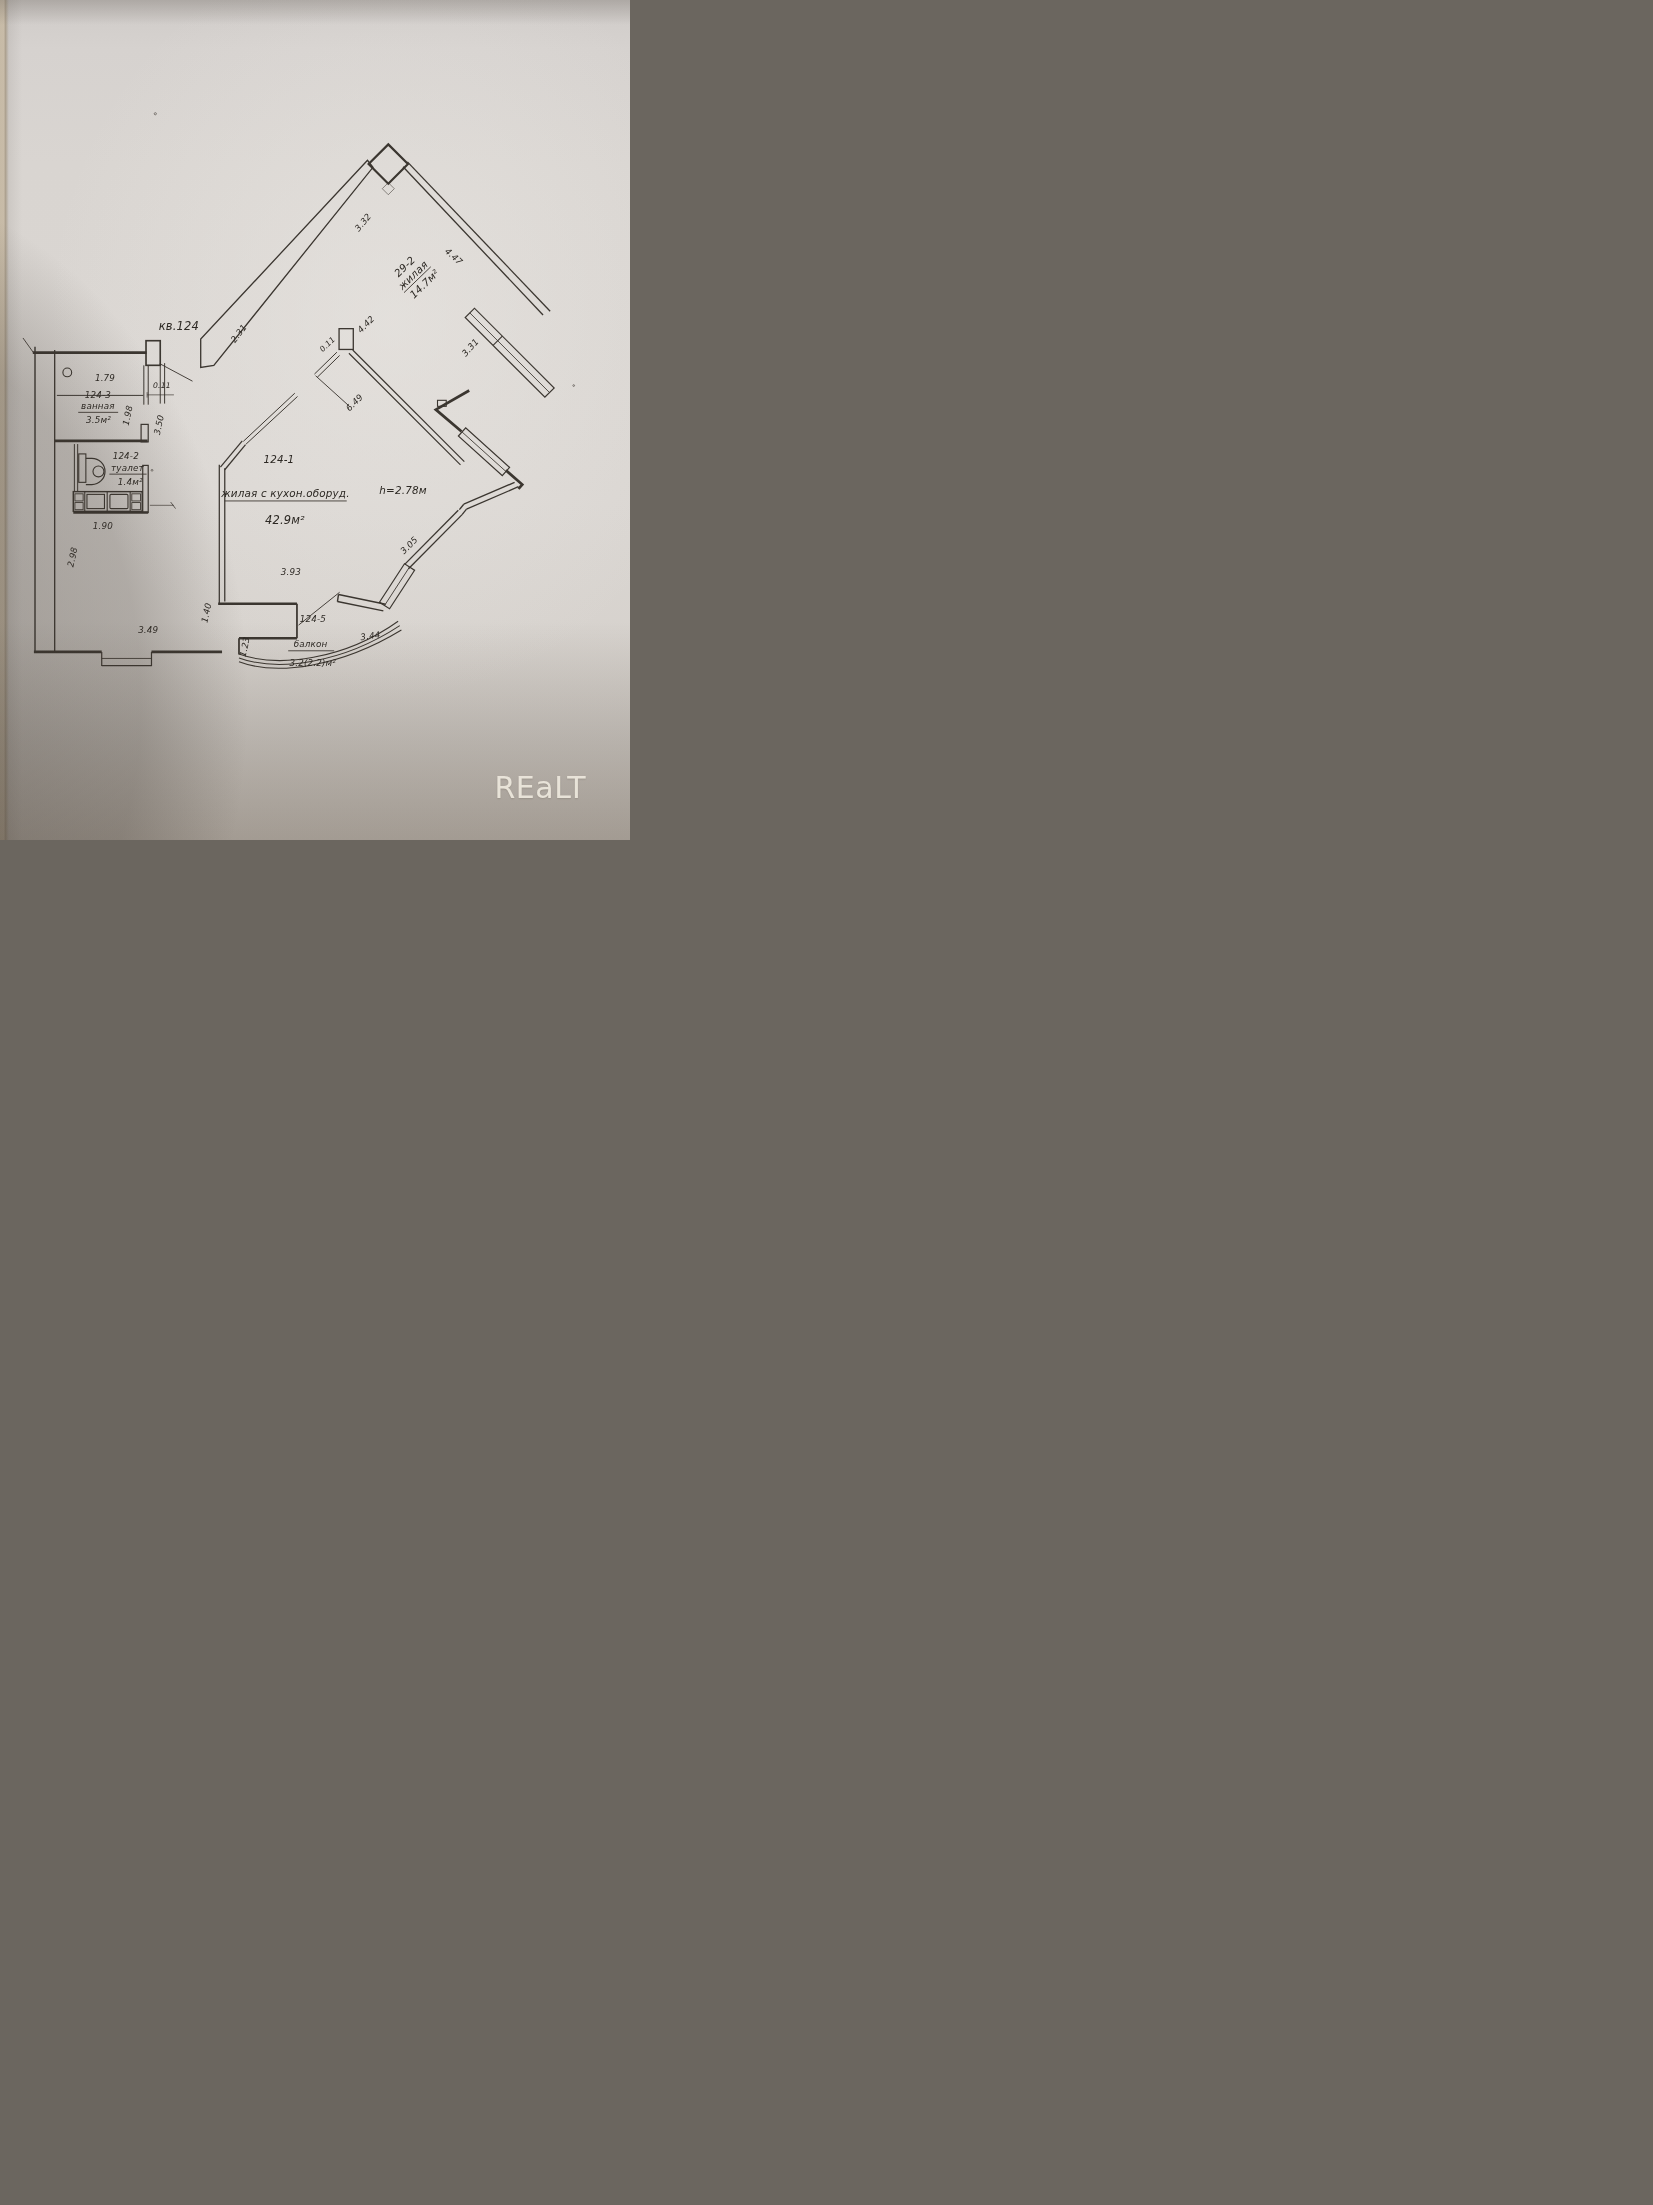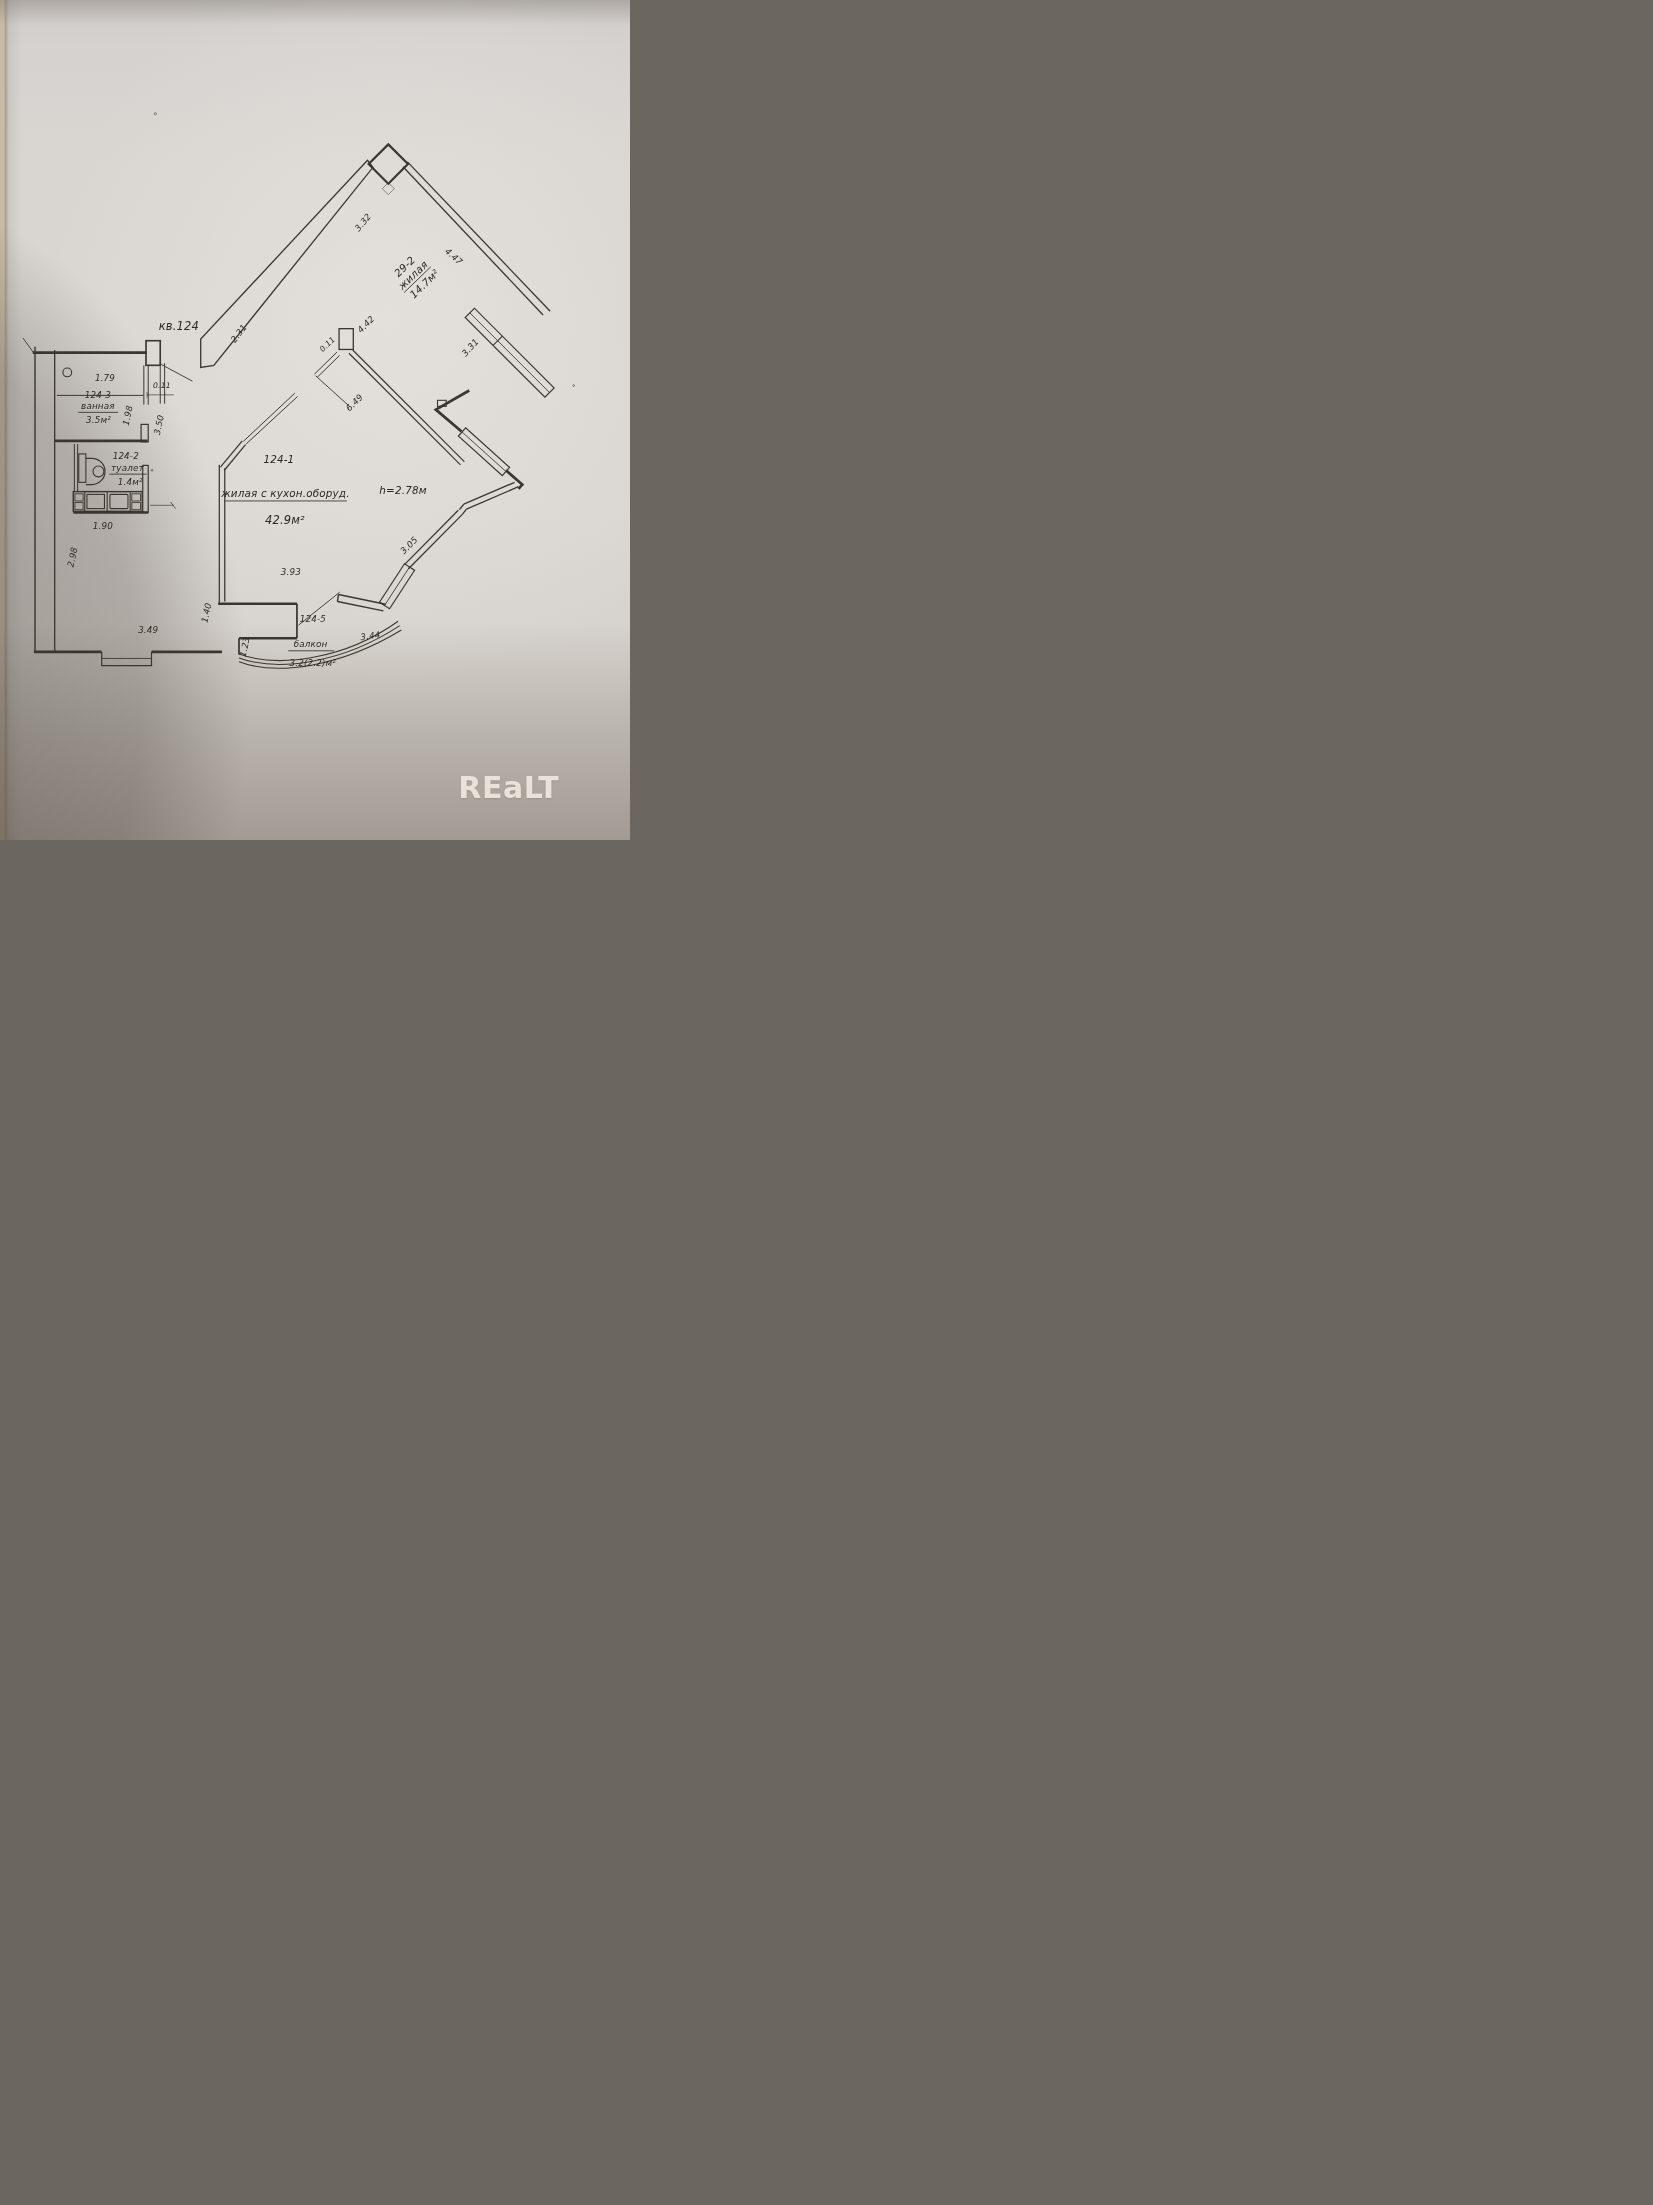--- a/index.html
+++ b/index.html
@@ -30,22 +30,22 @@
   
   .shadows{
     position:absolute;inset:0;pointer-events:none;
     background:
       linear-gradient(180deg, rgba(96,89,82,.30) 0, rgba(96,89,82,0) 25px),
       radial-gradient(629px 820px at -148px 700px, rgba(58,51,44,.40), rgba(58,51,44,.26) 46%, rgba(58,51,44,0) 63%),
       linear-gradient(180deg, rgba(70,61,51,0) 74%, rgba(70,61,51,.20) 88%, rgba(86,74,61,.38) 100%),
       linear-gradient(90deg, rgba(88,80,72,.16) 0, rgba(88,80,72,0) 22px);
   }
   .watermark{
-    position:absolute; right:7.7px; top:770px; width:164px; text-align:left;
-    font-size:30px; font-weight:700; letter-spacing:0.5px;
+    position:absolute; right:7.7px; top:770px; width:164px; text-align:center;
+    font-size:30px; font-weight:400; letter-spacing:0.5px;
     color:#ece7dc; opacity:.95;
     text-shadow:0 1.1px 1.6px rgba(110,99,85,.30);
     font-family:"DejaVu Sans", sans-serif;
   }
 </style>
 </head>
 <body>
 
 <div class="stage">
   <div class="paper-edge"></div>

